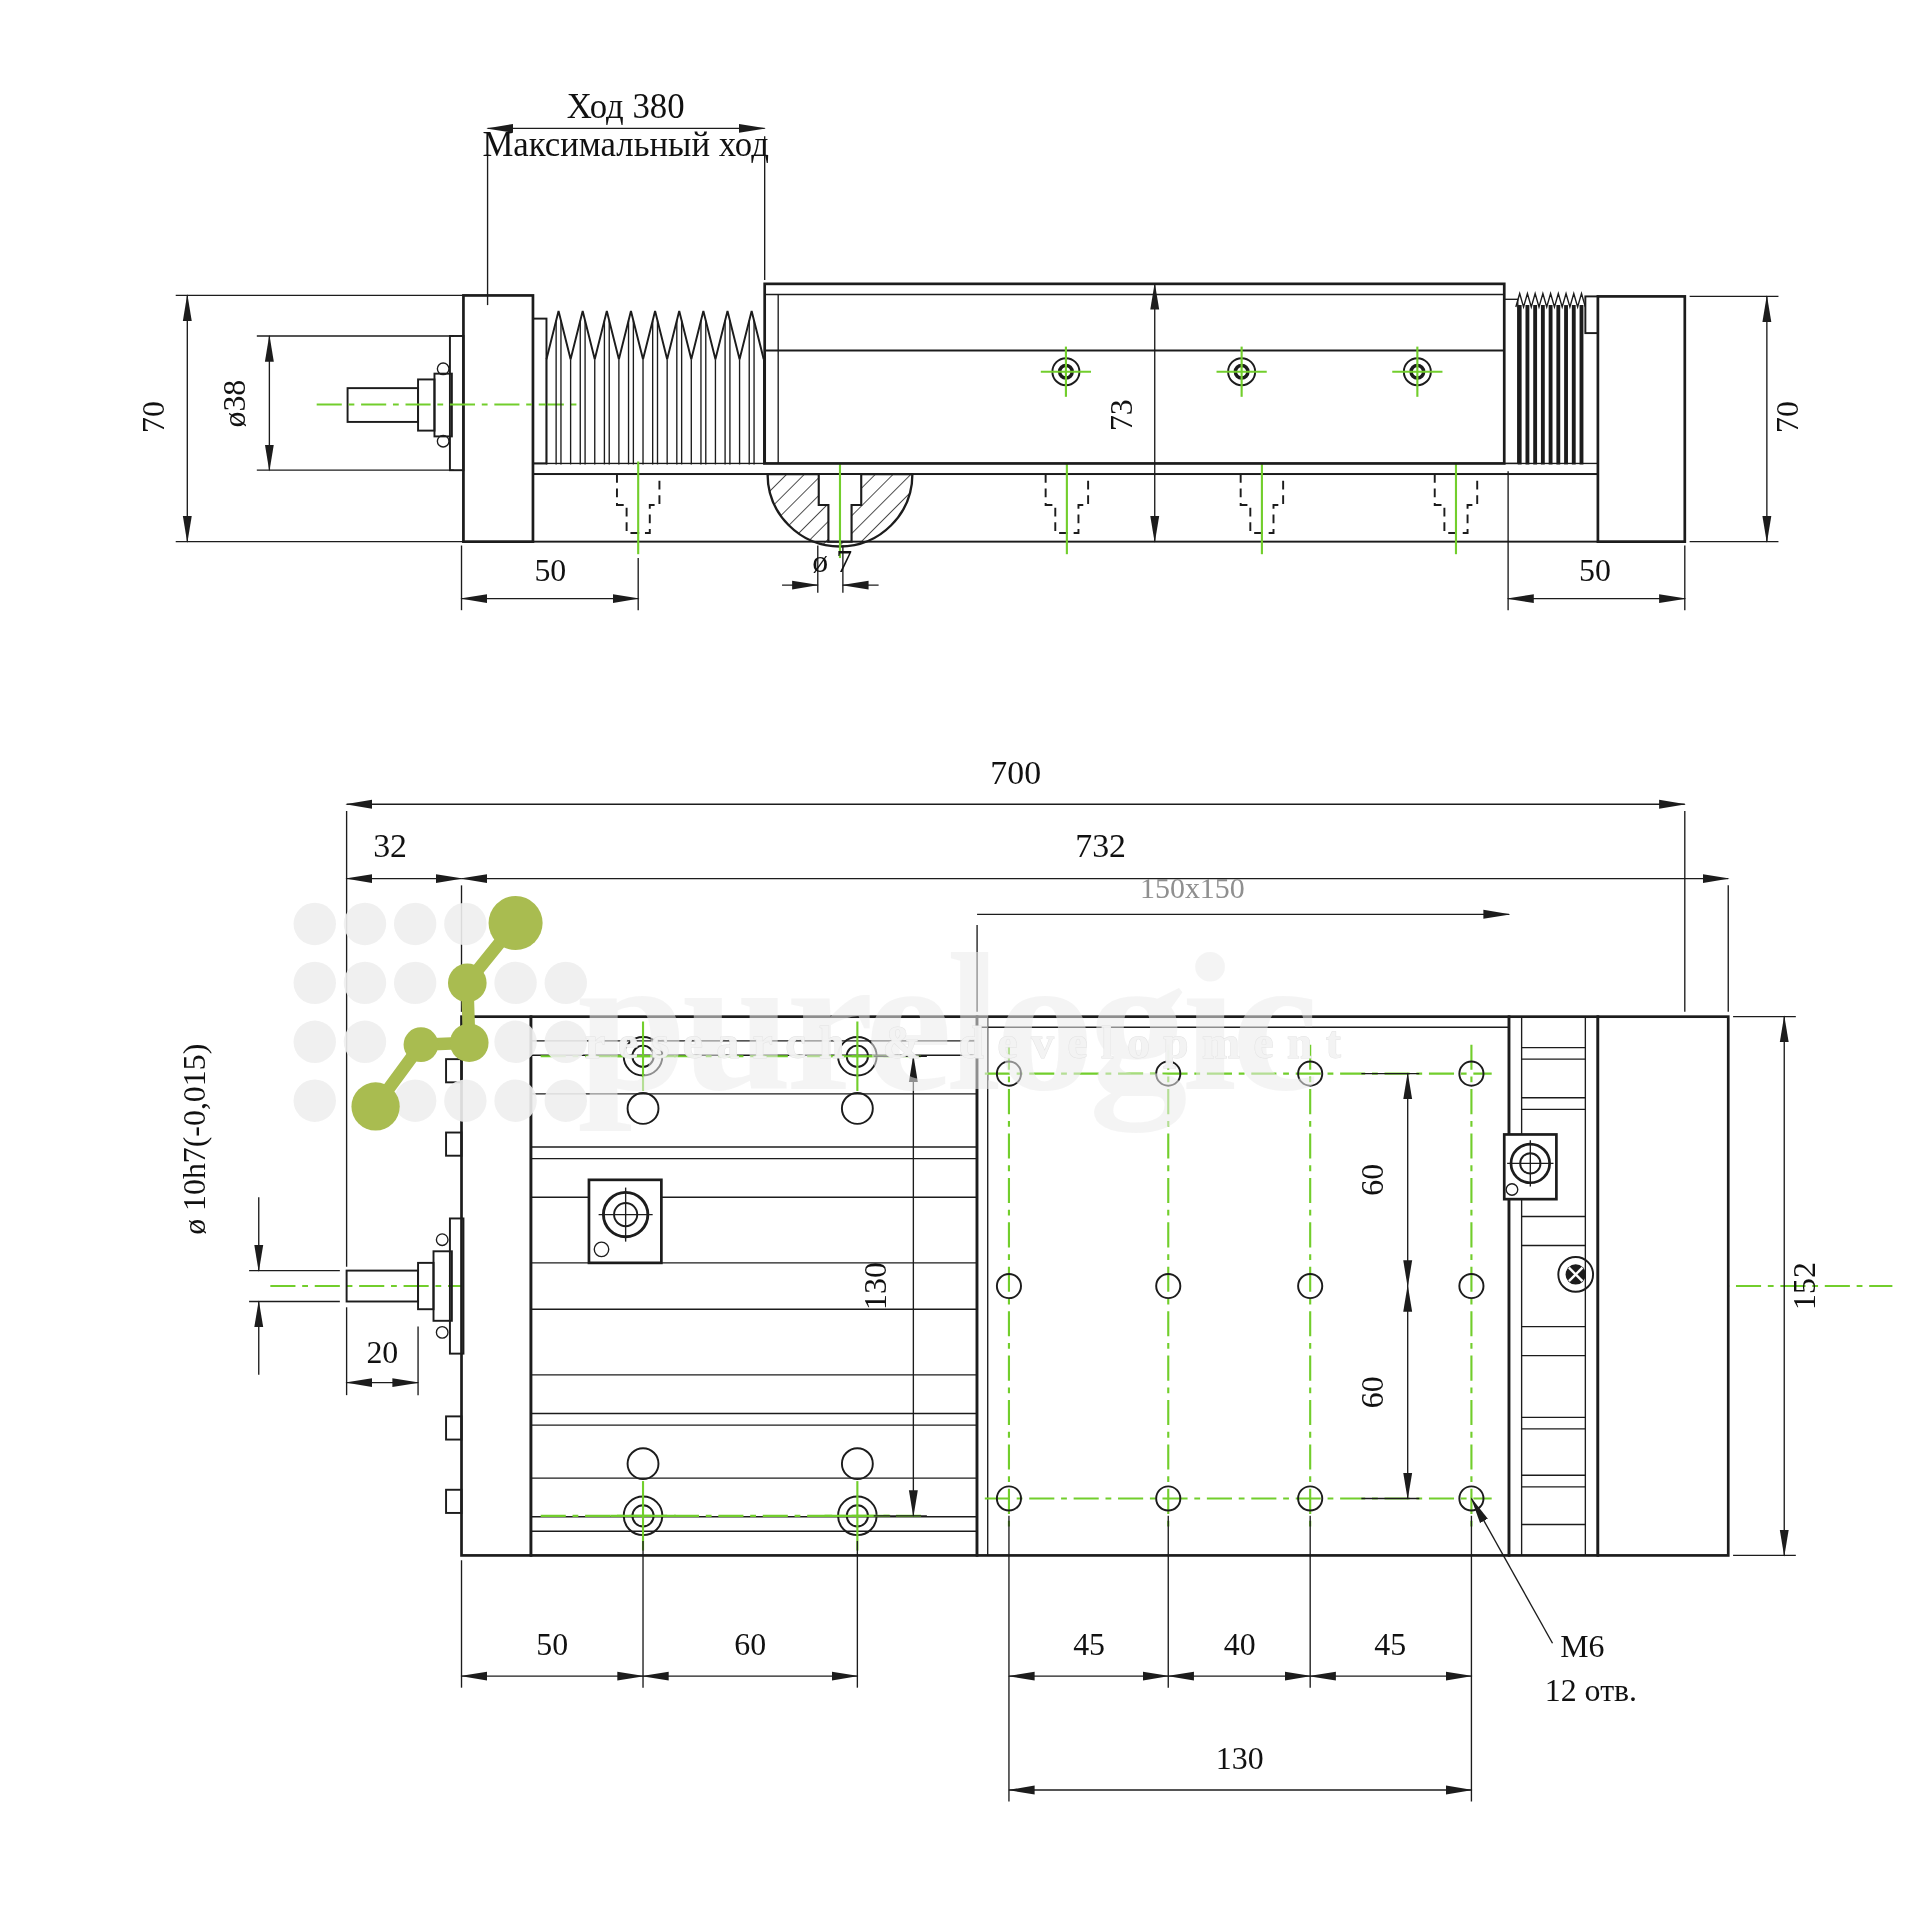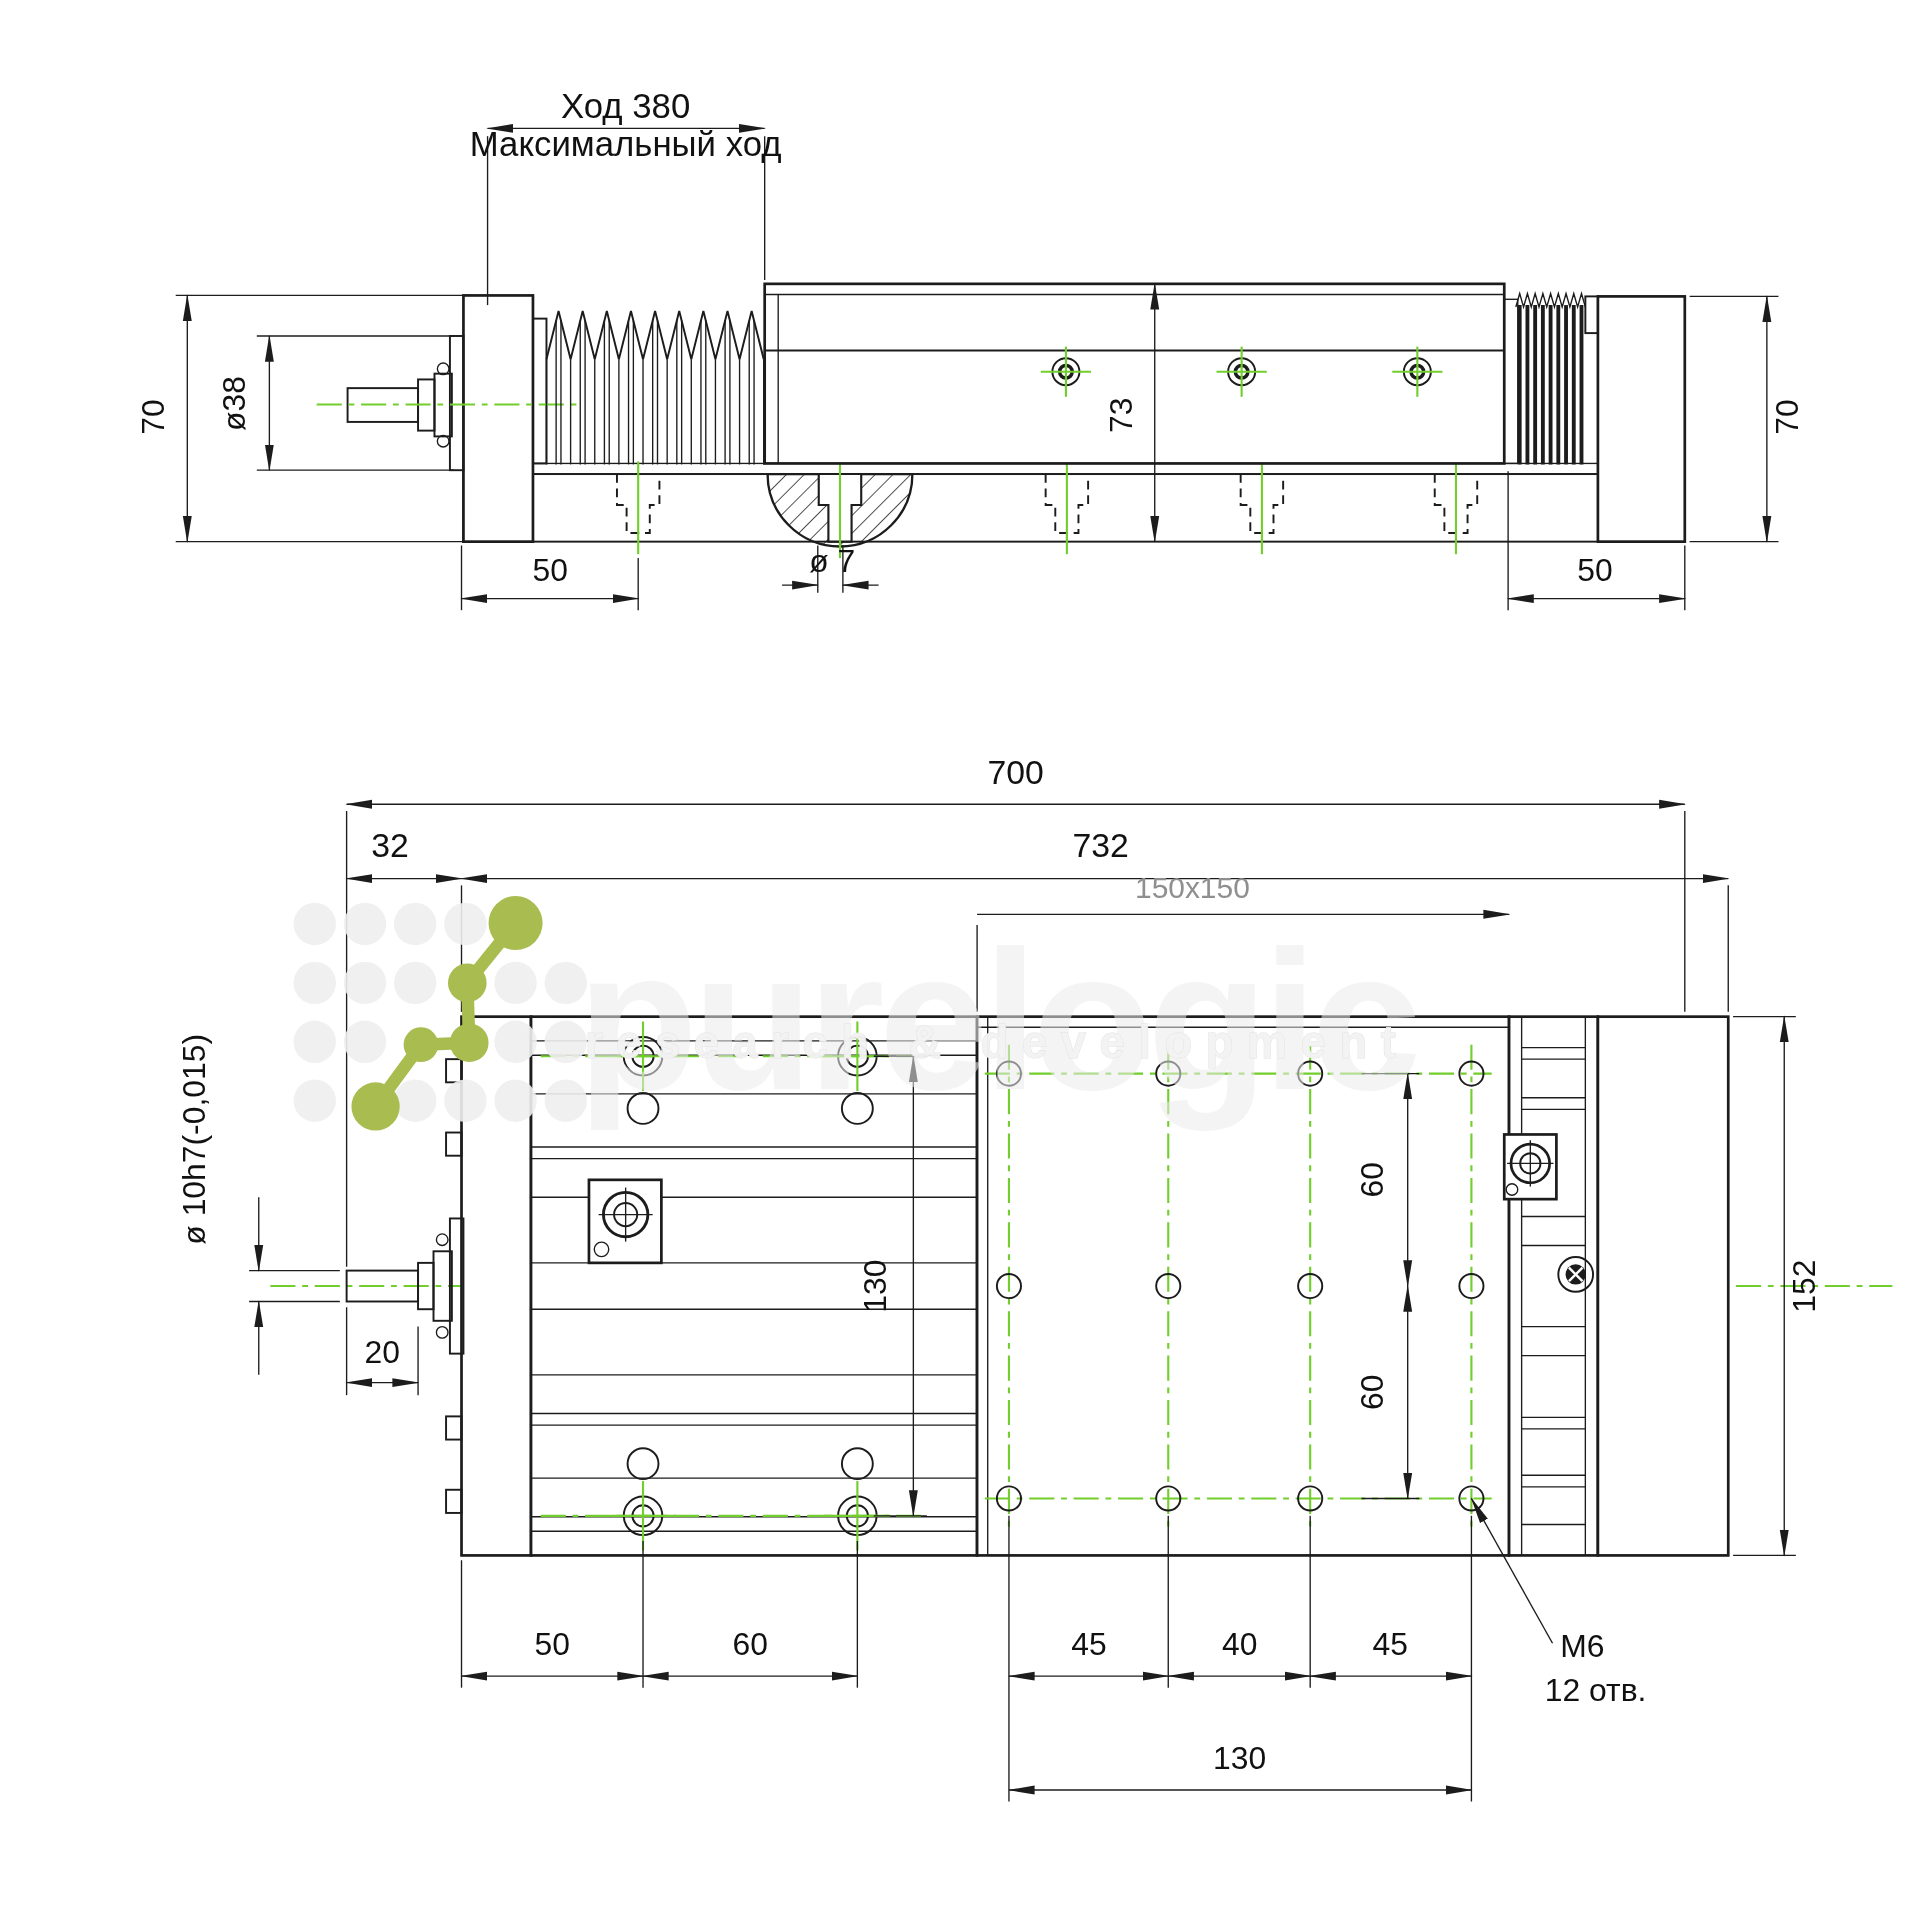--- a/index.html
+++ b/index.html
@@ -1,17 +1,17 @@
 <!DOCTYPE html>
 <html><head>
 <meta charset="utf-8">
 <style>
   html,body{margin:0;padding:0;background:#fff;}
   .canvas{position:relative;width:1931px;height:1931px;background:#fff;overflow:hidden;
-          font-family:Liberation Sans, sans-serif;}
+          font-family:Liberation Serif, serif;}
   svg{position:absolute;left:0;top:0;}
   .olf{stroke:#1c1c1c;stroke-width:2.8;fill:#fff;}
   .med{stroke:#1c1c1c;stroke-width:2;fill:none;}
   .thin{stroke:#1c1c1c;stroke-width:1.4;fill:none;}
   .hid{stroke:#1c1c1c;stroke-width:2;fill:none;stroke-dasharray:9 6;}
   .cl{stroke:#72ce2c;stroke-width:2.2;fill:none;stroke-dasharray:26 7 6 7;}
   .cls{stroke:#72ce2c;stroke-width:2.2;fill:none;}
   .dimt{font-size:33px;fill:#111;}
   .dimbig{font-size:35px;fill:#111;}
   .cyr{font-size:36px;fill:#111;}

